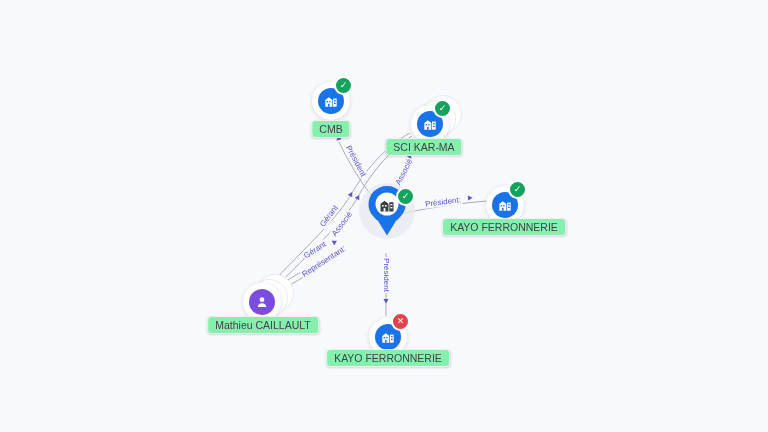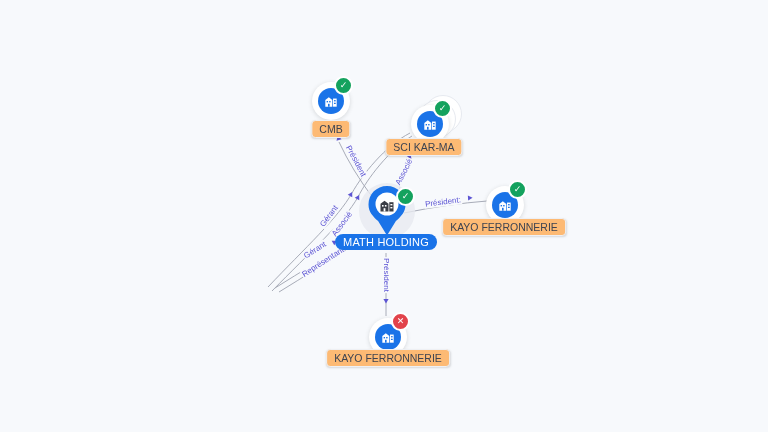--- a/index.html
+++ b/index.html
@@ -16,21 +16,21 @@
   .circle{position:absolute;width:38px;height:38px;border-radius:50%;background:#fff;
           box-shadow:0 1px 4px rgba(60,64,67,.18);display:flex;align-items:center;justify-content:center;}
   .inner{width:26px;height:26px;border-radius:50%;display:flex;align-items:center;justify-content:center;}
   .inner.blue{background:#1a73e8;}
   .inner.purple{background:#7a4ce0;}
   .badge{position:absolute;width:15px;height:15px;border-radius:50%;border:2px solid #fff;
          box-sizing:content-box;display:flex;align-items:center;justify-content:center;
          font-size:9px;font-weight:bold;color:#fff;line-height:1;}
   .badge.green{background:#14a25e;}
   .badge.red{background:#e2434b;}
-  .node-label{position:absolute;transform:translateX(-50%);background:#fdba74;color:#3d4351;
+  .node-label{position:absolute;transform:translateX(-50%);background:#86efac;color:#3d4351;
               font-size:10.5px;padding:2px 7px;border-radius:4px;white-space:nowrap;
               border:1px solid #eef0f4;box-shadow:0 1px 2px rgba(60,64,67,.18);text-align:right;}
   .halo{position:absolute;width:56px;height:56px;border-radius:50%;background:#e7eaf0;opacity:.8;}
   .center-label{position:absolute;transform:translateX(-50%);background:#1a73e8;color:#fff;
                 font-size:11px;font-weight:500;padding:2px 8px;border-radius:8px;white-space:nowrap;
                 letter-spacing:.2px;}
 </style>
 </head>
 <body>
 
@@ -132,35 +132,47 @@
             <rect fill="#1a73e8" x="4.6" y="11.2" width="1.8" height="3.3"></rect>
             <rect fill="#1a73e8" x="11.4" y="7" width="2" height="1.4"></rect>
             <rect fill="#1a73e8" x="11.4" y="10" width="2" height="1.4"></rect>
           </svg>
       </div>
     </div>
     <div class="badge red" style="left:22px;top:-6px;">✕</div>
     <div class="node-label" style="left:19px;top:31px;">KAYO FERRONNERIE</div>
   </div>
 
+  <div class="node" style="left:243px;top:283px;width:38px;height:38px;">
+    <div class="sheet" style="left:13px;top:-9px;"></div>
+    <div class="sheet" style="left:7px;top:-4px;"></div>
+    <div class="circle">
+      <div class="inner purple">
+        <svg width="14" height="14" viewBox="0 0 16 16">
+            <circle cx="8" cy="5.4" r="2.7" fill="#fff"></circle>
+            <path d="M3.2 13.6c0-2.7 2.1-4.3 4.8-4.3s4.8 1.6 4.8 4.3z" fill="#fff"></path>
+          </svg>
+      </div>
+    </div>
+    <div class="node-label" style="left:20px;top:33px;">Mathieu CAILLAULT</div>
+  </div>
 
   <div class="node" style="left:359px;top:183px;width:56px;height:70px;">
     <div class="halo" style="left:0;top:0;"></div>
     <svg width="40" height="52" viewBox="0 0 40 52" style="position:absolute;left:8px;top:2px;">
       <path fill="#1a73e8" d="M20 1C9.6 1 1.5 9.2 1.5 19.4c0 7.6 4.6 12 9.6 16.6L20 50.5l8.9-14.5c5-4.6 9.6-9 9.6-16.6C38.5 9.2 30.4 1 20 1z"></path>
       <circle cx="20" cy="19" r="11.5" fill="#fff"></circle>
       <g transform="translate(12,12)">
         <svg width="16" height="16" viewBox="0 0 16 16">
             <path fill="#3a3d45" d="M1.5 14.5V6.8L5.5 3.7 9.5 6.8v7.7H1.5z"></path>
             <rect fill="#3a3d45" x="10.3" y="5.2" width="4.2" height="9.3"></rect>
             <rect fill="#fff" x="3" y="8" width="1.6" height="1.6"></rect>
             <rect fill="#fff" x="5.9" y="8" width="1.6" height="1.6"></rect>
             <rect fill="#fff" x="4.6" y="11.2" width="1.8" height="3.3"></rect>
             <rect fill="#fff" x="11.4" y="7" width="2" height="1.4"></rect>
             <rect fill="#fff" x="11.4" y="10" width="2" height="1.4"></rect>
           </svg>
       </g>
     </svg>
     <div class="badge green" style="left:37px;top:4px;">✓</div>
-    <div class="center-label" style="left:27px;top:51px;">MATH HOLDING</div>
   </div>
 
 </div>
 
 </body></html>

